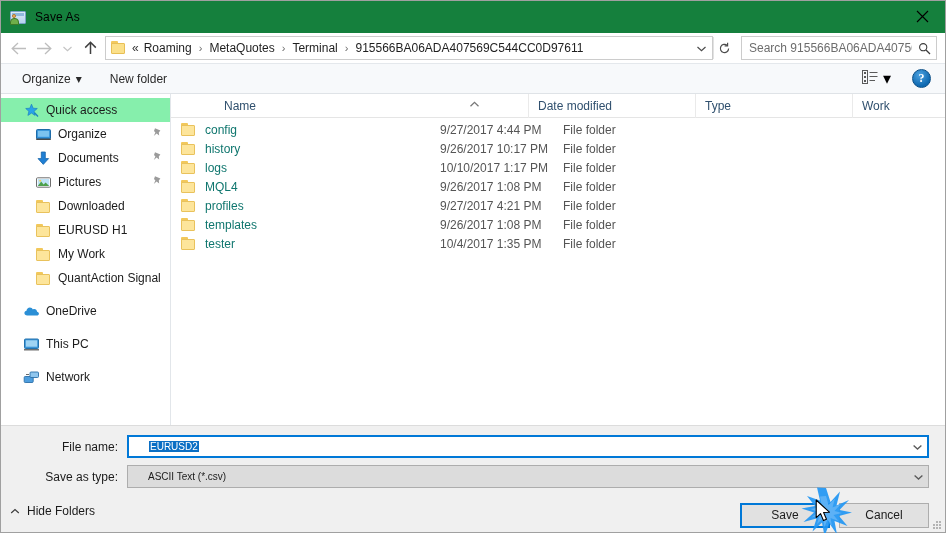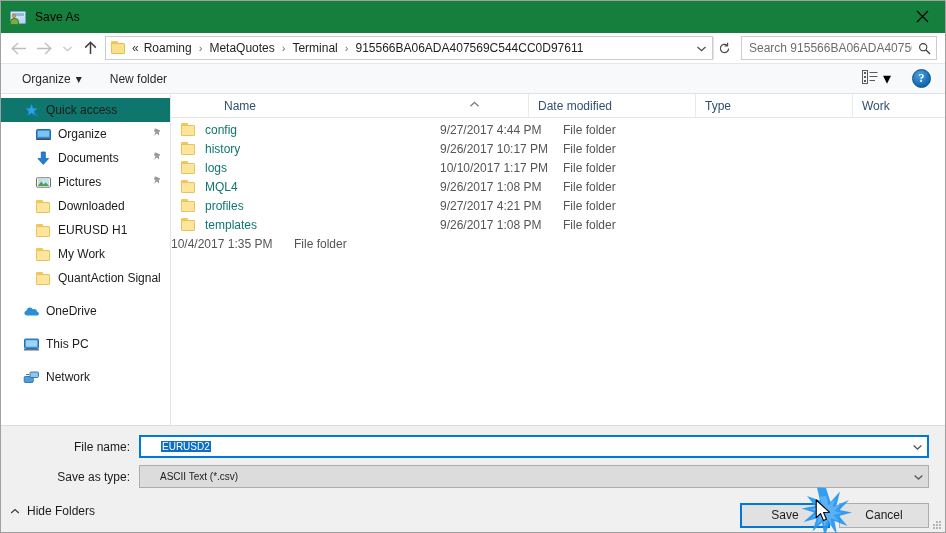--- a/index.html
+++ b/index.html
@@ -161,21 +161,21 @@
     background: #ffffff;
     padding-top: 4px;
     overflow: hidden;
   }
   .navitem {
     height: 24px; display: flex; align-items: center;
     font-size: 12px; color: #1b1b1b;
     padding-right: 6px;
     position: relative;
   }
-  .navitem.selected { background: #0f766e; }
+  .navitem.selected { background: #86efac; }
   .navitem .ni-icon {
     width: 17px; height: 17px; flex: none;
     margin-right: 6px; position: relative;
   }
   .navitem.lvl0 { padding-left: 22px; }
   .navitem.lvl1 { padding-left: 34px; }
   .navitem .ni-label { white-space: nowrap; overflow: hidden; }
   .navitem .pin { margin-left: auto; flex: none; width: 12px; }
   .navgap { height: 9px; }
 
@@ -216,21 +216,21 @@
   
   .formzone {
     flex: none; height: 64px;
     background: #f0f0f0;
     border-top: 1px solid #dcdcdc;
     padding: 9px 16px 0 0;
   }
   .formrow { display: flex; align-items: center; height: 23px; margin-bottom: 7px; }
   .formlabel {
     width: 126px; flex: none; text-align: right; padding-right: 9px;
-    font-size: 12px; color: #1b1b1b; margin-left: 12px;
+    font-size: 12px; color: #1b1b1b;
   }
   .combo {
     flex: 1 1 auto; height: 23px; display: flex; align-items: center;
     border: 1px solid #a8a8a8; background: #ffffff; min-width: 0;
   }
   .combo.focused { border: 2px solid #0078d7; }
   .combo.grey { background: #dcdcdc; border: 1px solid #adadad; }
   .combo .ctext {
     flex: 1 1 auto; font-size: 10px; color: #1b1b1b;
     padding-left: 20px; white-space: nowrap; overflow: hidden;
@@ -588,20 +588,27 @@
                 <span class="bd"></span>
               </span>
             <span class="nm">templates</span>
           </div>
           <div class="cell-date" style="width:123px">9/26/2017 1:08 PM</div>
           <div class="cell-type" style="width:113px">File folder</div>
           <div class="cell-size" style="width:80px"></div>
         </div>
 
         <div class="row">
+          <div class="cell-name" style="width:269px;padding-left:9px">
+            <span class="ni-icon ico-folder">
+                <span class="tab"></span>
+                <span class="bd"></span>
+              </span>
+            <span class="nm">tester</span>
+          </div>
           <div class="cell-date" style="width:123px">10/4/2017 1:35 PM</div>
           <div class="cell-type" style="width:113px">File folder</div>
           <div class="cell-size" style="width:80px"></div>
         </div>
 
       </div>
     </div>
   </div>
 
   <div class="formzone">

